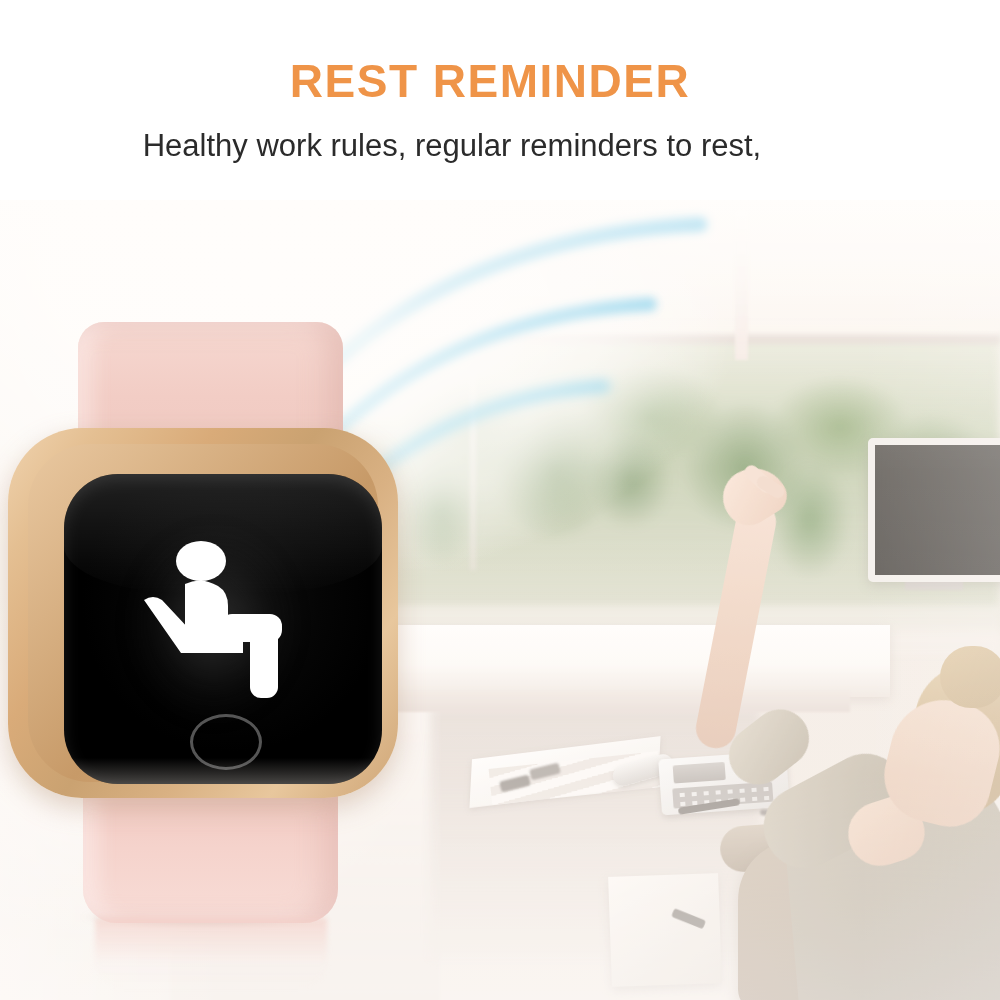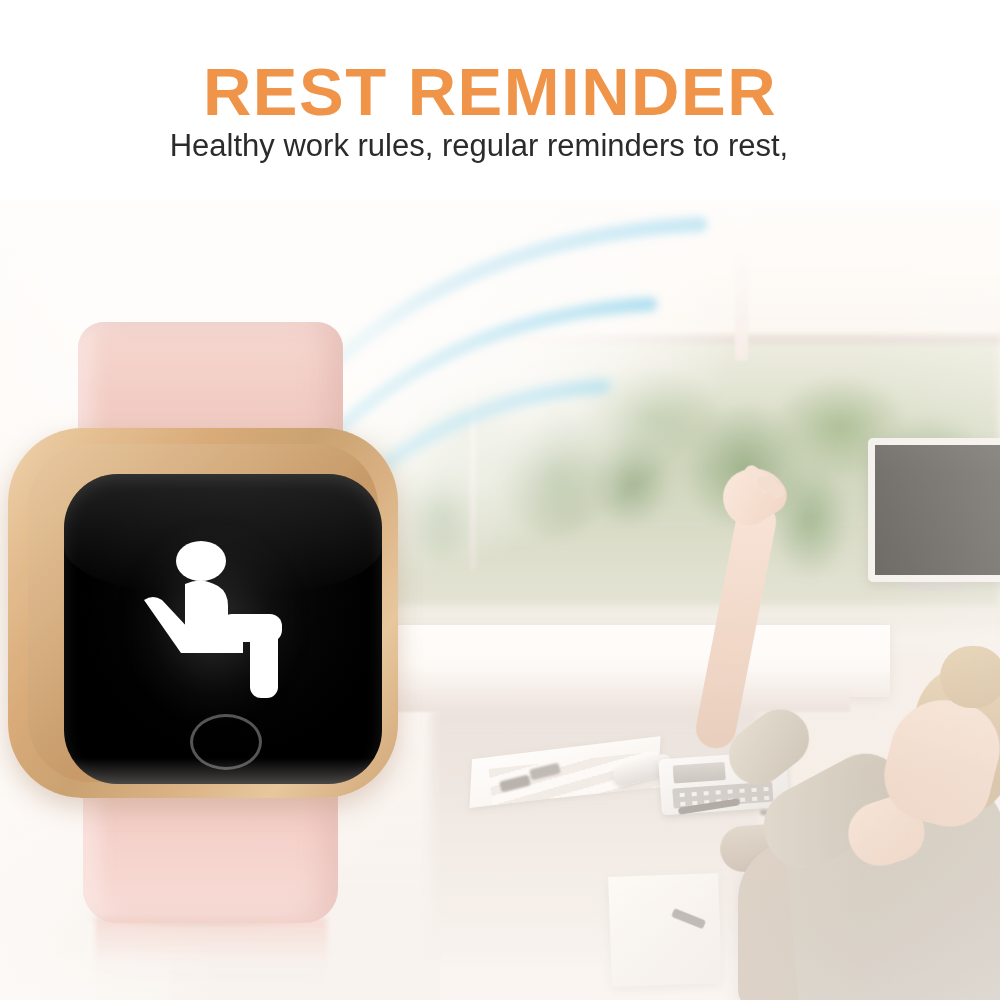--- a/index.html
+++ b/index.html
@@ -3,27 +3,27 @@
 <meta charset="utf-8">
 <style>
   html,body{margin:0;padding:0;background:#fff;}
   body{width:1000px;height:1000px;overflow:hidden;font-family:"Liberation Sans",sans-serif;}
   #stage{position:relative;width:1000px;height:1000px;background:#ffffff;overflow:hidden;}
 
   
   #headline{
     position:absolute;left:0;top:58px;width:980px;text-align:center;
     font-family:"Liberation Sans",sans-serif;
-    font-size:67px;font-weight:700;letter-spacing:1.5px;
+    font-size:46px;font-weight:700;letter-spacing:1.5px;
     color:#ef9448;line-height:1.0;
   }
   #subhead{
     position:absolute;left:0;top:128px;width:904px;text-align:center;
     font-family:"Liberation Sans",sans-serif;
-    font-size:31px;font-weight:400;color:#2b2b2b;line-height:1.18;margin-left:27px;
+    font-size:31px;font-weight:400;color:#2b2b2b;line-height:1.18;
   }
   #subhead span{display:block;}
 
   
   #photo{
     position:absolute;left:0;top:200px;width:1000px;height:800px;
     overflow:hidden;
   }
   
   .scene-base{

